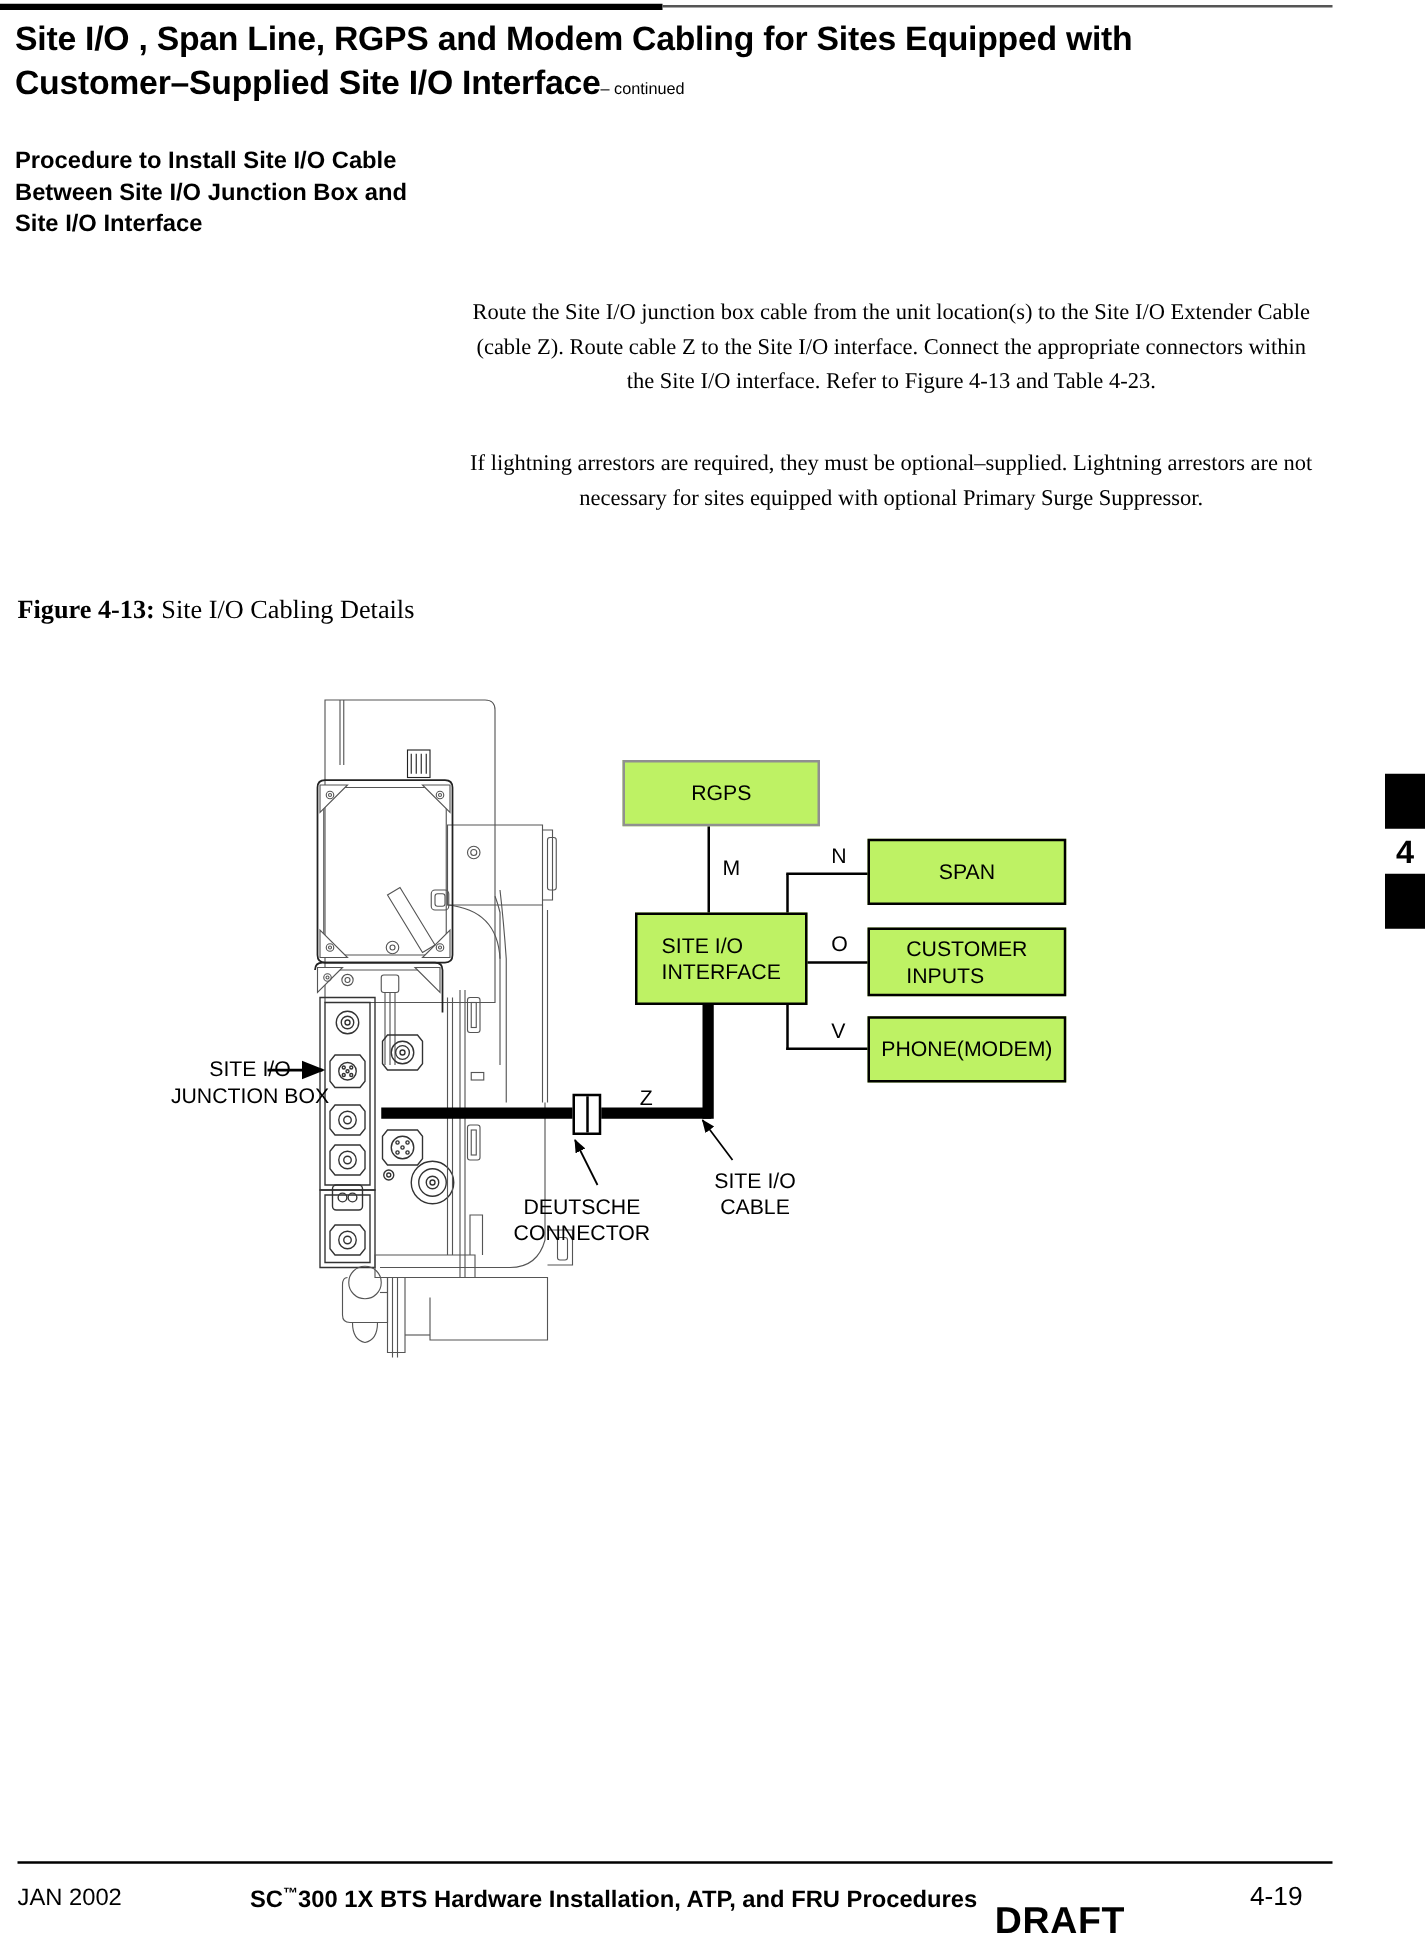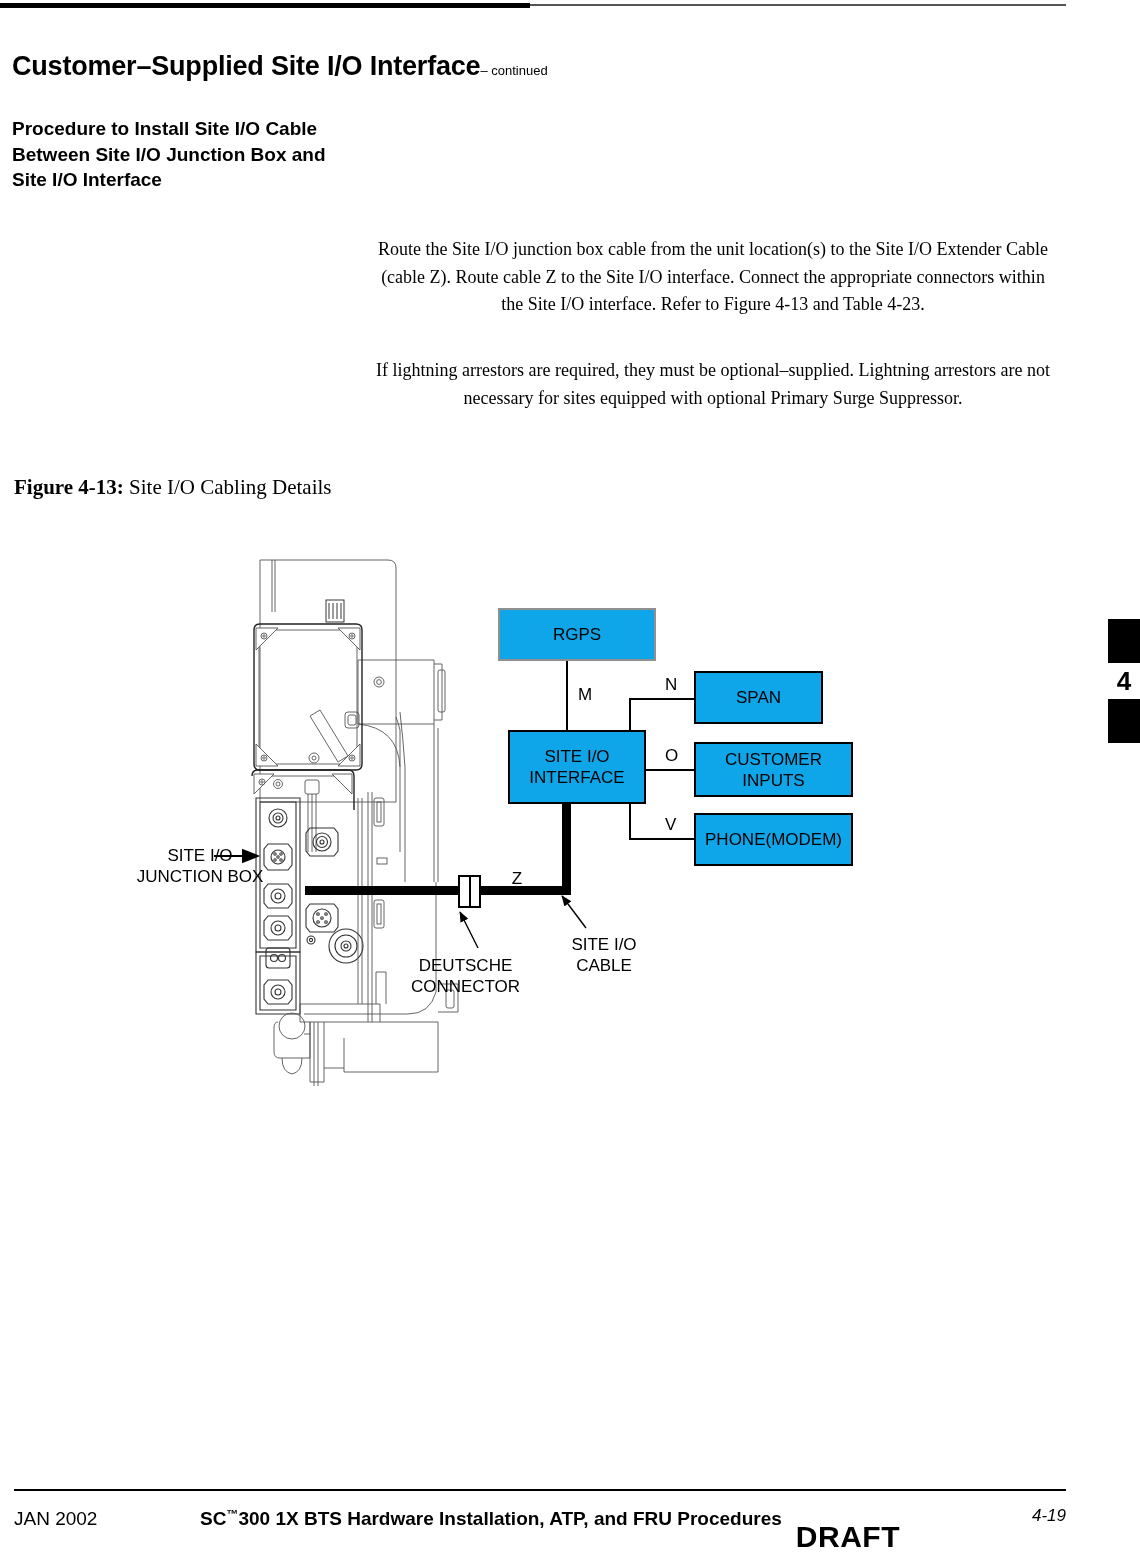--- a/index.html
+++ b/index.html
@@ -84,34 +84,34 @@
   #figure-area {
     position: absolute;
     left: 0; top: 530px;
     width: 1000px; height: 600px;
   }
 
   
   .blk {
     position: absolute;
     border: 2px solid #000000;
-    background: #0ea5e9;
+    background: #bef264;
     box-sizing: border-box;
     display: flex;
     align-items: center;
     justify-content: center;
-    text-align: center;
+    text-align: left;
     font-family: "Liberation Sans", sans-serif;
     font-size: 17px;
     line-height: 21px;
     z-index: 6;
   }
   #blk-rgps      { left: 498px; top: 78px;  width: 158px; height: 53px; border-color: #909090; }
   #blk-siteio    { left: 508px; top: 200px; width: 138px; height: 74px; }
-  #blk-span      { left: 694px; top: 141px; width: 129px; height: 53px; }
+  #blk-span      { left: 694px; top: 141px; width: 159px; height: 53px; }
   #blk-customer  { left: 694px; top: 212px; width: 159px; height: 55px; }
   #blk-phone     { left: 694px; top: 283px; width: 159px; height: 53px; }
 
   
   .wire {
     position: absolute;
     background: #000000;
     z-index: 4;
   }
   
@@ -248,44 +248,42 @@
     font-size: 19px;
   }
   #footer-doc-title .tm {
     font-size: 12px;
     vertical-align: super;
   }
   #footer-page-number {
     position: absolute;
     left: 1000px; top: 1506px;
     width: 66px;
-    text-align: right;
-    font-family: "Liberation Sans", sans-serif;
-    font-size: 17px;
-    font-style: italic;
+    font-family: "Liberation Sans", sans-serif;
+    font-size: 21px;
   }
   #footer-draft {
     position: absolute;
     left: 700px; top: 1520px;
     width: 200px;
     text-align: right;
     font-family: "Liberation Sans", sans-serif;
     font-weight: bold;
     font-size: 30px;
     letter-spacing: 0.5px;
   }
 </style>
 </head>
 <body>
 
 <div id="header-rule-thick"></div>
 <div id="header-rule-thin"></div>
 
 <div id="page-title">
-  <br>
+  <span>Site I/O , Span Line, RGPS and Modem Cabling for Sites Equipped with</span><br>
   <span>Customer–Supplied Site I/O Interface</span><span class="cont">– continued</span>
 </div>
 
 <div id="section-heading">Procedure to Install Site I/O Cable Between Site I/O Junction Box and Site I/O Interface</div>
 
 <div id="body-para-1" class="body-para">Route the Site I/O junction box cable from the unit location(s) to the Site I/O Extender Cable (cable Z).  Route cable Z to the Site I/O interface.  Connect the appropriate connectors within the Site I/O interface.  Refer to Figure 4-13 and Table 4-23.</div>
 <div id="body-para-2" class="body-para">If lightning arrestors are required, they must be optional–supplied. Lightning arrestors are not necessary for sites equipped with optional Primary Surge Suppressor.</div>
 
 <div id="figure-caption">
   <span class="label">Figure 4-13:</span>

